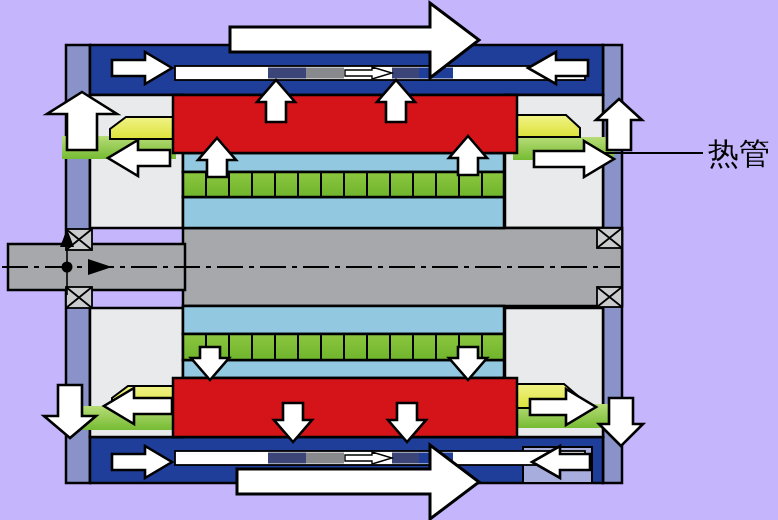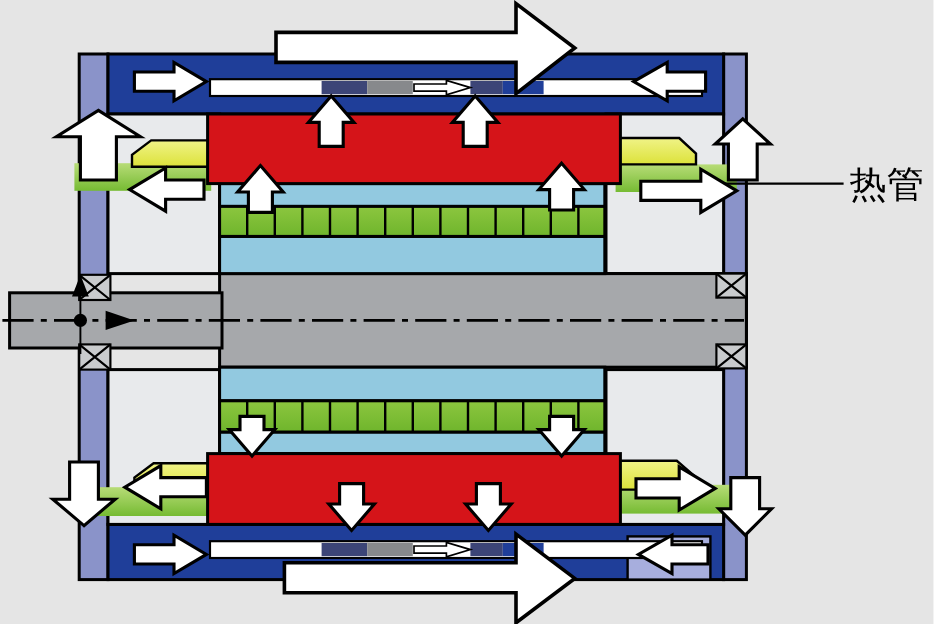--- a/index.html
+++ b/index.html
@@ -1,16 +1,16 @@
 <!DOCTYPE html>
 <html style="--outline: #000000; --arrow-fill: #ffffff; --casing-blue: #1f3e99; --endshield-purple: #8a93c9; --lavender: #a7aedd; --stator-red: #d51419; --rotor-cyan: #92c9e0; --rotor-green-light: #8cc63f; --rotor-green-dark: #6fb52c; --pipe-green-light: #b7dc77; --pipe-green-dark: #76bb33; --pipe-yellow-light: #f0f387; --pipe-yellow-dark: #dce23a; --end-gray: #e8eaec; --shaft-gray: #a6a8ab; --bearing-gray: #c9cbcd; --channel-navy: #3c4577; --channel-gray: #87898c;"><head>
 <meta charset="utf-8">
 <style>
   html,body{margin:0;padding:0;background:#fff;}
-  .stage{position:relative;width:778px;height:520px;background:#e5e5e5;overflow:hidden;
+  .stage{position:relative;width:778px;height:520px;background:#c4b5fd;overflow:hidden;
          font-family:"Liberation Sans",sans-serif;}
   .stage svg{position:absolute;left:0;top:0;}
   
   .shield{fill:var(--endshield-purple);stroke:var(--outline);stroke-width:2.5;}
   .casing{fill:var(--casing-blue);stroke:var(--outline);stroke-width:2.5;}
   .endbox{fill:var(--end-gray);stroke:var(--outline);stroke-width:2.5;}
   .shaft{fill:var(--shaft-gray);stroke:var(--outline);stroke-width:2.5;}
   .cyan{fill:var(--rotor-cyan);stroke:var(--outline);stroke-width:2.5;}
   .gseg{fill:url(#gradSeg);stroke:var(--outline);stroke-width:2.5;}
   .segline{stroke:var(--outline);stroke-width:2;fill:none;}

